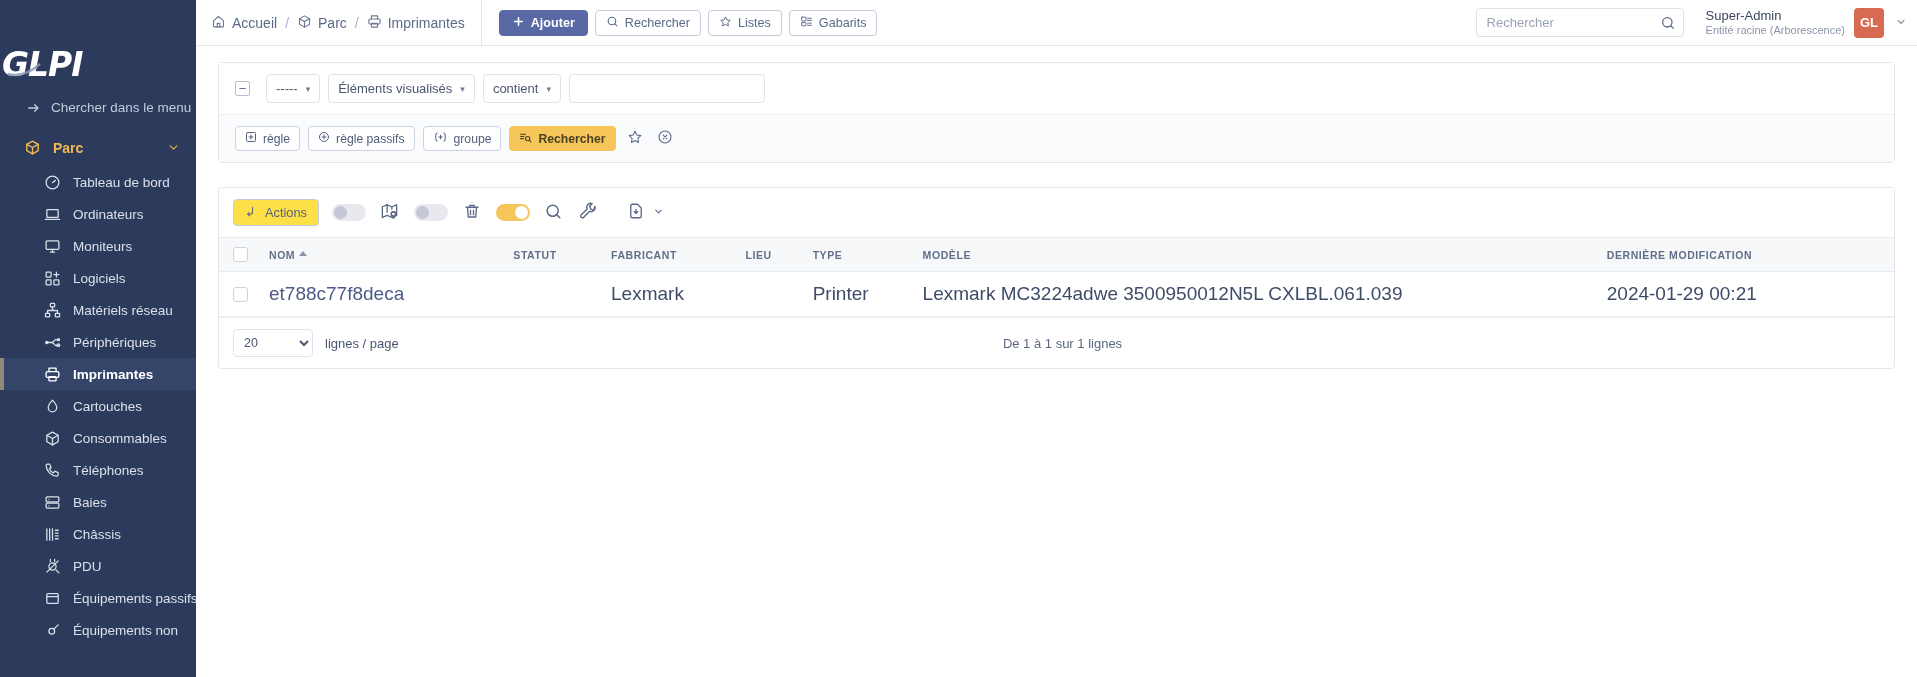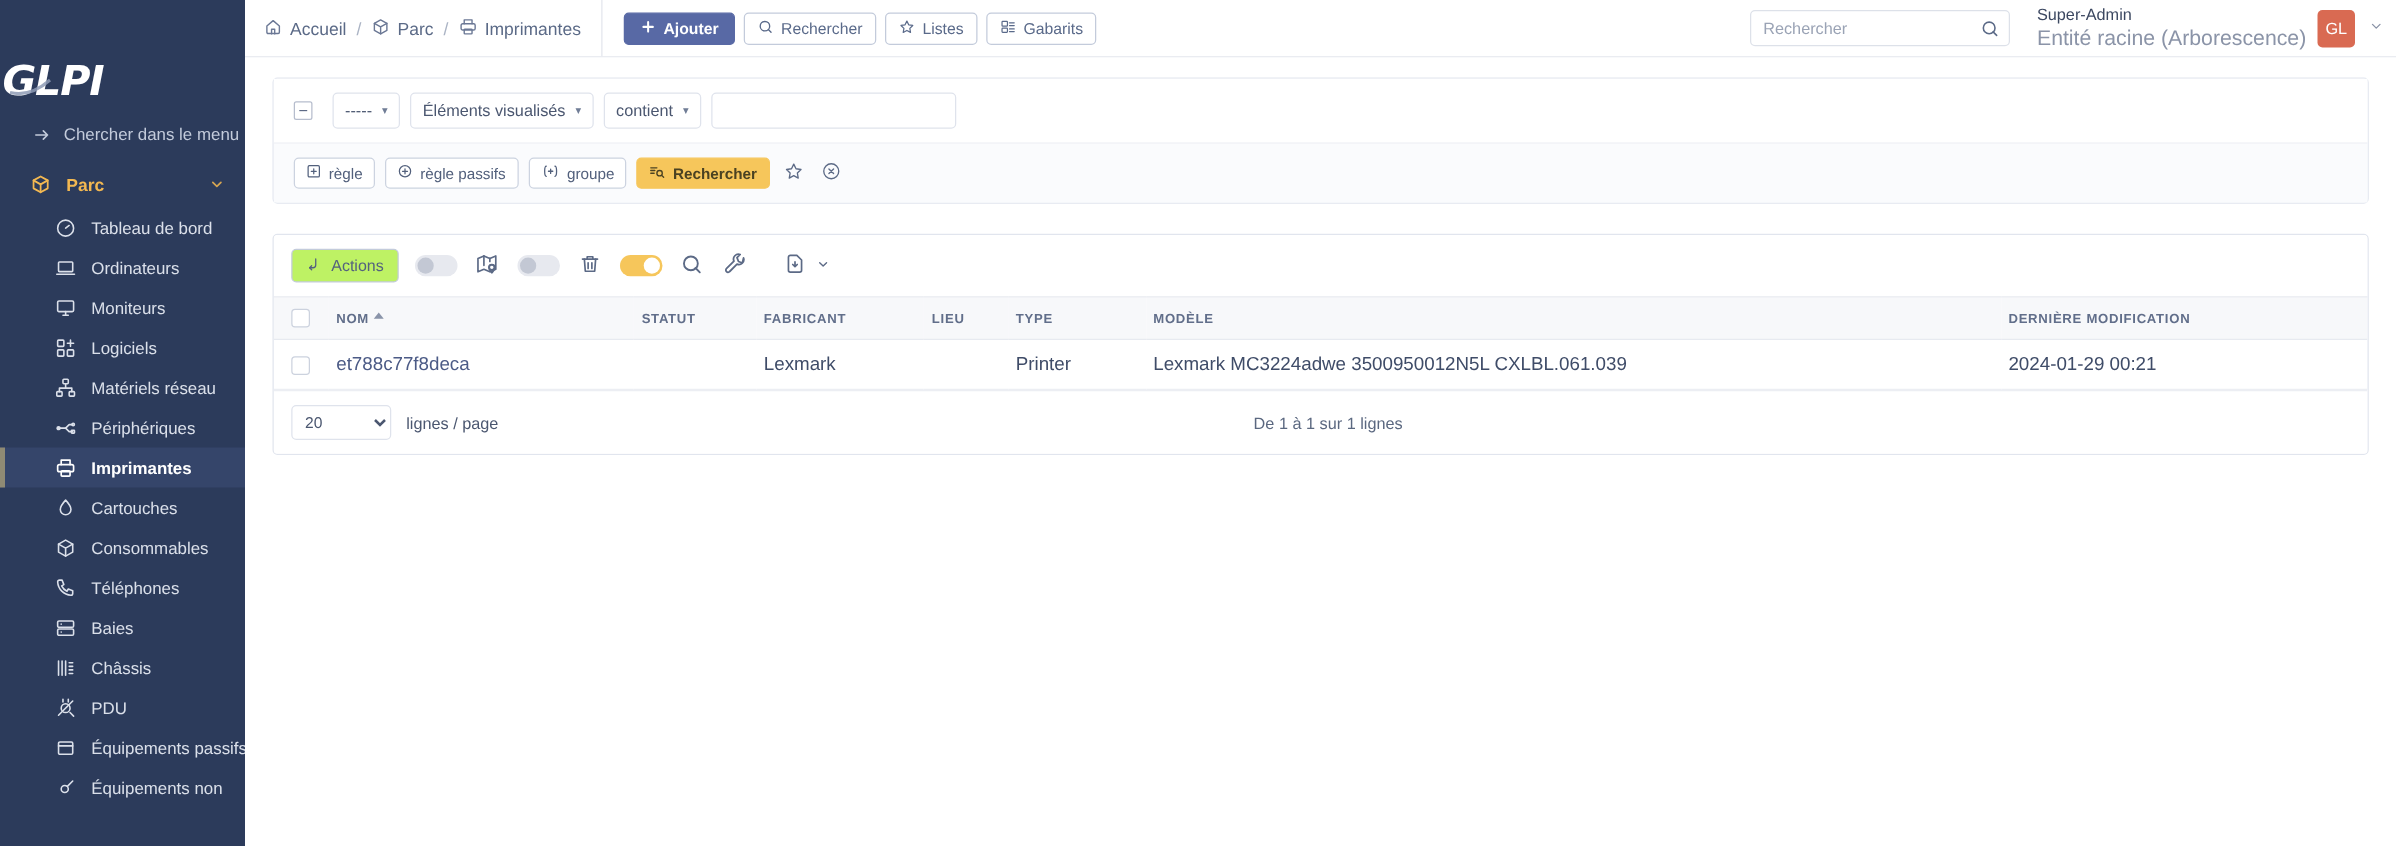--- a/index.html
+++ b/index.html
@@ -130,26 +130,26 @@
   .global-search input::placeholder { color: #9aa3b5; }
   .global-search .s-ico {
     position: absolute; right: 8px; top: 50%; transform: translateY(-50%);
     pointer-events: none; display: flex;
   }
   .global-search .s-ico svg { stroke: #5b6a87; }
 
   .user-block { display: flex; align-items: center; gap: 9px; cursor: pointer; }
   .user-text { text-align: left; line-height: 1.25; }
   .user-name { font-size: 13px; color: #3c4861; }
-  .user-entity { font-size: 17px; color: #8b94a8; }
+  .user-entity { font-size: 11px; color: #8b94a8; }
   .avatar {
     width: 30px; height: 30px; border-radius: 4px;
     background: #d96a52; color: #fff;
     display: flex; align-items: center; justify-content: center;
-    font-size: 13px; font-weight: 400;
+    font-size: 13px; font-weight: 700;
   }
   .user-chev { color: #8b94a8; font-size: 11px; margin-left: 2px; }
 
   
   .content { flex: 1; padding: 16px 22px 0 22px; background: #fff; overflow: hidden; }
 
   .search-card {
     border: 1px solid #e1e5ee; border-radius: 4px;
     background: #fff; margin-bottom: 24px;
   }
@@ -208,21 +208,21 @@
   }
   .list-toolbar {
     display: flex; align-items: center; gap: 13px;
     padding: 11px 14px;
     background: #fff;
   }
   .actions-btn {
     display: inline-flex; align-items: center; gap: 7px;
     height: 27px; padding: 0 11px;
     border: 1px solid #c3cbdb; border-radius: 4px;
-    background: #bef264; color: #54627e; font-size: 12.8px;
+    background: #fde047; color: #54627e; font-size: 12.8px;
     cursor: pointer; font-family: inherit;
   }
   .actions-btn svg { stroke: #54627e; }
   .toggle {
     width: 34px; height: 17px; border-radius: 9px;
     background: #e7e9ef; position: relative; cursor: pointer;
     display: inline-block; flex: 0 0 34px;
   }
   .toggle .knob {
     position: absolute; top: 2px; left: 2px;
@@ -239,21 +239,21 @@
     border-bottom: 1px solid #e7eaf0;
     font-size: 10.5px; font-weight: 700; letter-spacing: .055em;
     text-transform: uppercase; color: #616e8a;
     text-align: left; padding: 9px 6px; height: 32px;
     white-space: nowrap;
   }
   table.data thead th.chk-col, table.data tbody td.chk-col {
     width: 36px; padding-left: 14px; padding-right: 0;
   }
   table.data tbody td {
-    font-size: 15px; color: #3f4c68;
+    font-size: 19px; color: #3f4c68;
     padding: 11px 6px; border-bottom: 1px solid #eceef3;
     height: 40px; white-space: nowrap; overflow: hidden; text-overflow: ellipsis; margin-left: 14px;
   }
   .cell-link { color: #4c5b86; cursor: pointer; }
   .sort-caret {
     display: inline-block; margin-left: 4px;
     width: 0; height: 0; vertical-align: 3px;
     border-left: 4px solid transparent; border-right: 4px solid transparent;
     border-bottom: 5px solid #8a94a9;
   }

